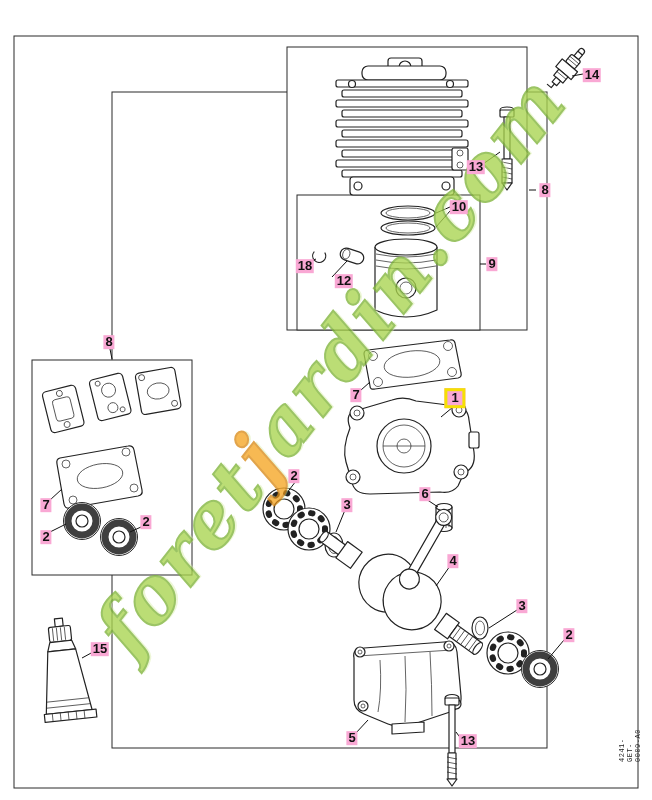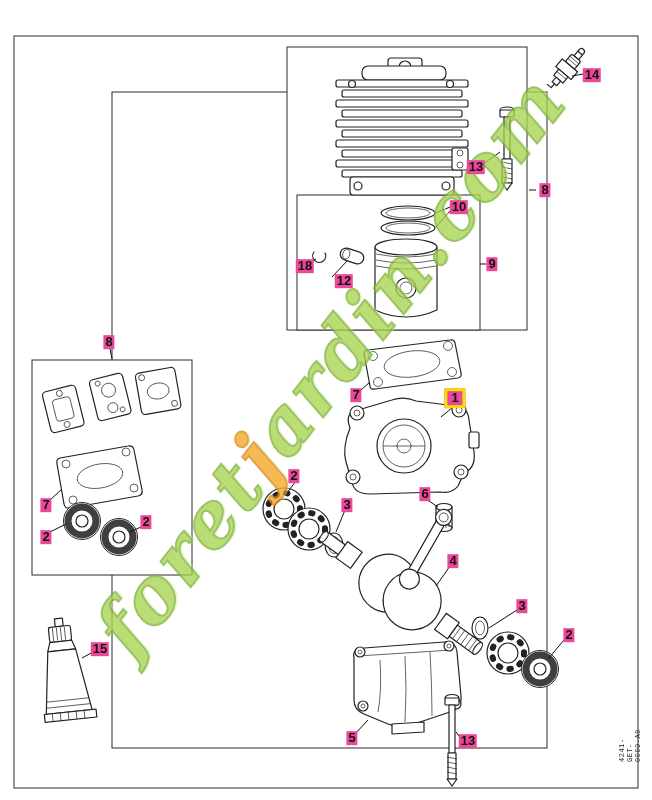--- a/index.html
+++ b/index.html
@@ -10,21 +10,21 @@
   .bx{fill:none;stroke:#2b2b2b;stroke-width:1;}
   .bxw{fill:#fff;stroke:#2b2b2b;stroke-width:1;}
   .ln{fill:none;stroke:#222;stroke-width:1.2;stroke-linejoin:round;stroke-linecap:round;}
   .fw{fill:#fff;stroke:#222;stroke-width:1.2;stroke-linejoin:round;}
   .thin{fill:none;stroke:#222;stroke-width:0.7;}
   .leader{fill:none;stroke:#111;stroke-width:1;}
   .balls{fill:none;stroke:#222;stroke-width:6;stroke-dasharray:1.5 9.5;stroke-linecap:round;}
   .seal{fill:none;stroke:#3f3f3f;stroke-width:7;}
   
   .callout{position:absolute;transform:translate(-50%,-50%);z-index:10;
-           font:700 13px "Liberation Sans",sans-serif;color:#111;background:#ec4899;
+           font:700 13px "Liberation Sans",sans-serif;color:#111;background:#f9a8d4;
            padding:0 2px;line-height:1.05;}
   .callout.hl{border:3px solid #f5e003;padding:0 4px;}
   
   .watermark{position:absolute;left:112px;top:600px;z-index:5;white-space:nowrap;
              transform:rotate(-52deg);transform-origin:0 50%;
              font:700 italic 76px "DejaVu Serif",serif;letter-spacing:3px;
              opacity:.78;pointer-events:none;
              color:#a9d44f;-webkit-text-stroke:2px #7fb43a;
              text-shadow:2px 2px 0 rgba(216,237,170,.6);}
   .watermark .wm-j{color:#f5a623;-webkit-text-stroke:2px #d98b1a;}

